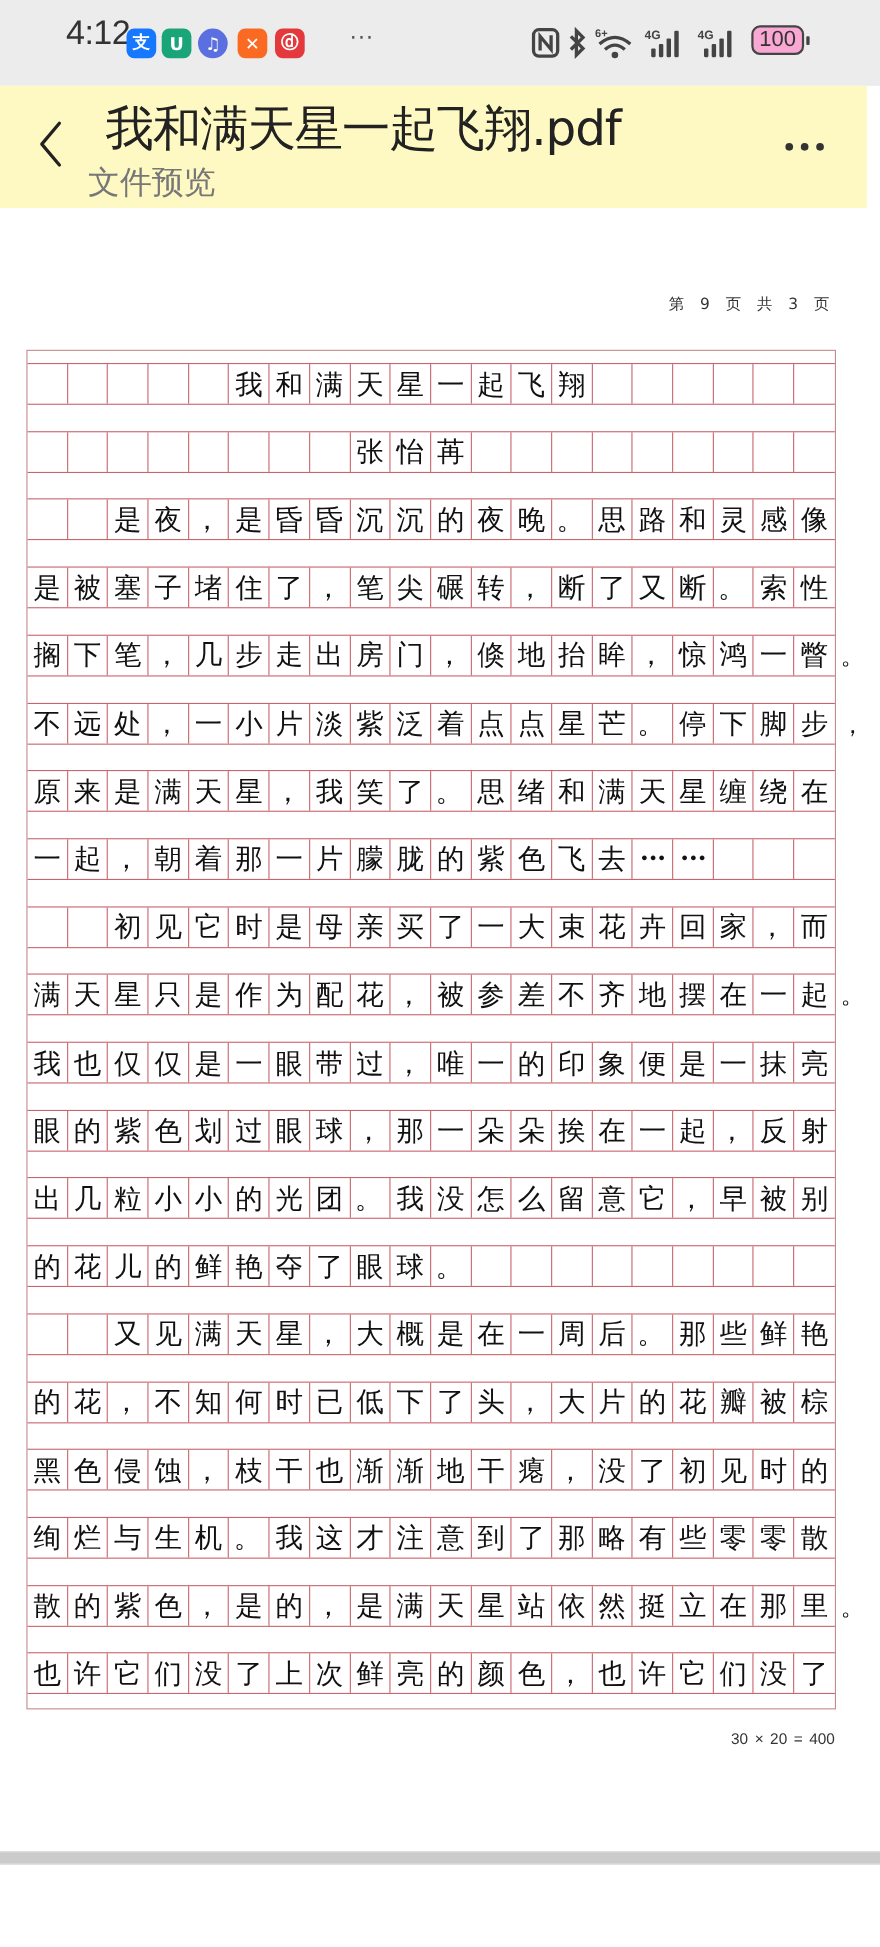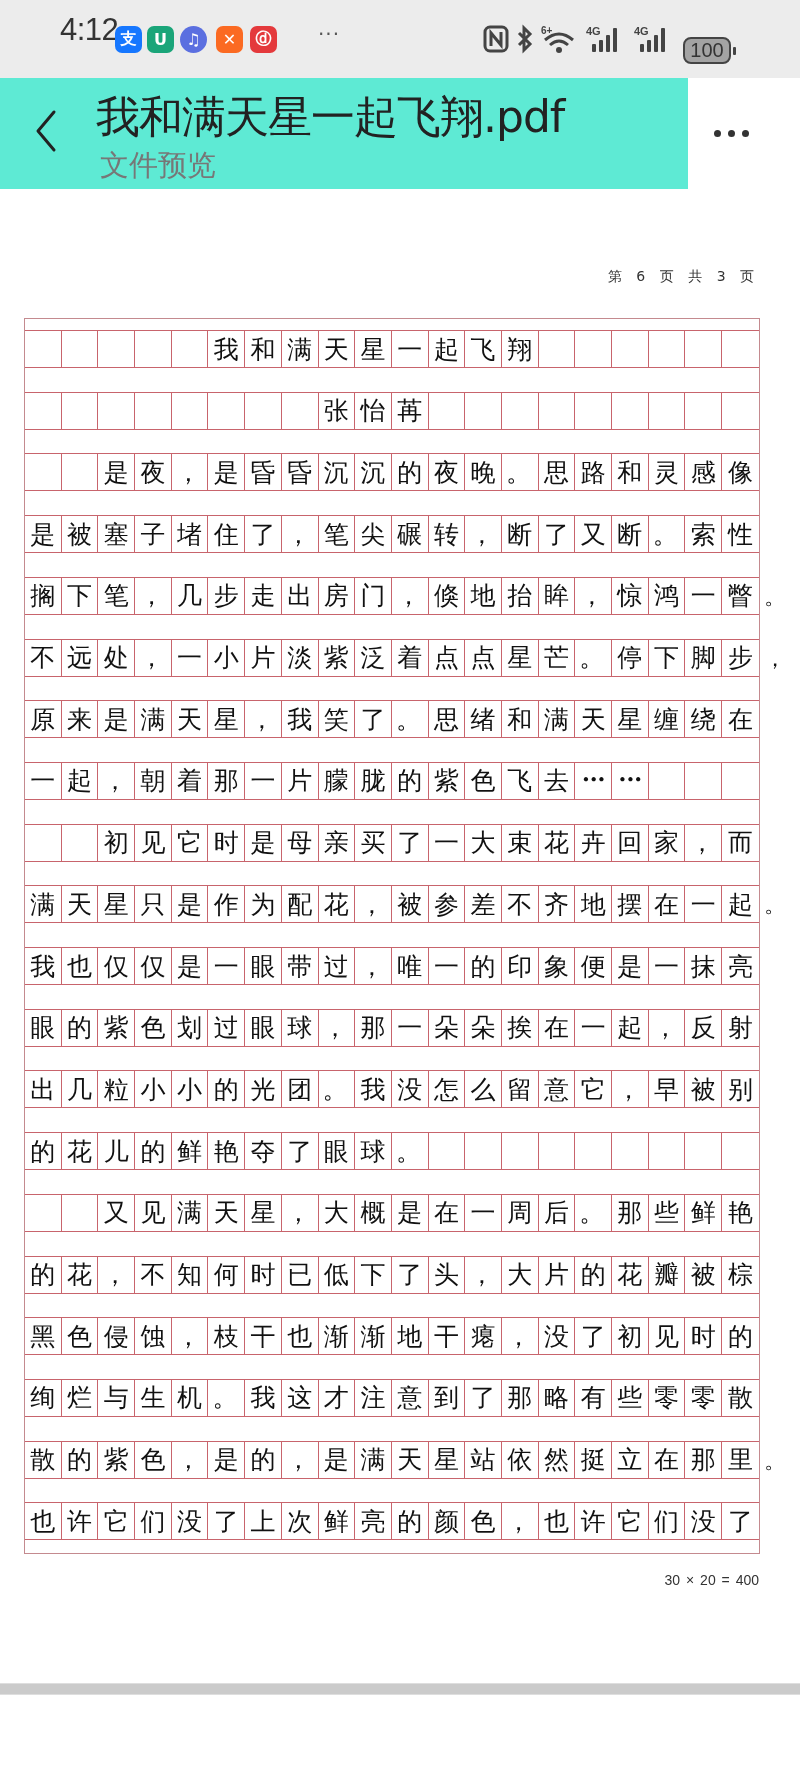--- a/index.html
+++ b/index.html
@@ -5,28 +5,28 @@
   * { box-sizing: border-box; margin: 0; padding: 0; }
   html, body { width: 800px; height: 1770px; background: #ffffff; overflow: hidden; }
   body { font-family: "DejaVu Sans", "Liberation Sans", sans-serif; position: relative; }
 
   
   .status-bar { position: absolute; left: 0; top: 0; width: 800px; height: 78px; background: #ececec; }
   .sb-time { position: absolute; left: 60px; top: 12px; font-size: 31px; color: #333; font-family: "Liberation Sans", sans-serif; letter-spacing: -0.5px; }
   .sb-app { position: absolute; top: 26px; width: 27px; height: 27px; border-radius: 7px; color: #fff; font-size: 16px; font-weight: bold; display: flex; align-items: center; justify-content: center; }
   .sb-more { position: absolute; left: 320px; top: 22px; font-size: 20px; color: #555; letter-spacing: 1px; }
   .sb-right { position: absolute; top: 24px; height: 30px; }
-  .battery { position: absolute; left: 683px; top: 37px; width: 48px; height: 27px; border: 2.5px solid #444; border-radius: 8px; background: #a3a3a3; font-size: 20px; color: #333; display: flex; align-items: center; justify-content: center; font-family: "Liberation Sans", sans-serif; }
+  .battery { position: absolute; left: 683px; top: 23px; width: 48px; height: 27px; border: 2.5px solid #444; border-radius: 8px; background: #f9a8d4; font-size: 20px; color: #333; display: flex; align-items: center; justify-content: center; font-family: "Liberation Sans", sans-serif; }
   .battery::after { content: ""; position: absolute; right: -7px; top: 8px; width: 3px; height: 8px; background: #444; border-radius: 1px; }
 
   
-  .title-bar { position: absolute; left: 0; top: 78px; width: 688px; height: 111px; background: #5eead4; }
+  .title-bar { position: absolute; left: 0; top: 78px; width: 788px; height: 111px; background: #fef9c3; }
   .back-btn { position: absolute; left: 28px; top: 28px; width: 40px; height: 50px; cursor: pointer; }
   .doc-title { position: absolute; left: 96px; top: 10px; font-size: 44px; color: #222; white-space: nowrap; font-family: "DejaVu Sans", sans-serif; letter-spacing: -1px; }
-  .doc-subtitle { position: absolute; left: 100px; top: 68px; font-size: 29px; color: #777; }
+  .doc-subtitle { position: absolute; left: 80px; top: 68px; font-size: 29px; color: #777; }
   .more-btn { position: absolute; left: 706px; top: 40px; width: 50px; height: 30px; display: flex; gap: 7px; align-items: center; justify-content: center; cursor: pointer; }
   .more-btn span { width: 7px; height: 7px; border-radius: 50%; background: #333; display: block; }
 
   
   .page-indicator { position: absolute; right: 41px; top: 268px; font-size: 14px; color: #333; letter-spacing: 5px; }
   .grid-frame { position: absolute; left: 24px; top: 318px; width: 736px; height: 1236px; border: 1px solid #c48a8f; }
   .grid-row { position: absolute; left: 0; width: 734px; height: 38px; display: flex; border-top: 1px solid #c8646c; border-bottom: 1px solid #c8646c; }
   .grid-cell { width: 36.7px; height: 36px; border-right: 1px solid #c8646c; display: flex; align-items: center; justify-content: center; font-family: "DejaVu Serif", "Liberation Serif", serif; font-size: 25px; color: #111; line-height: 1; }
   .grid-cell:last-child { border-right: none; }
   .grid-cell.punct { justify-content: flex-start; padding-left: 4px; }
@@ -95,21 +95,21 @@
   <div class="doc-title">我和满天星一起飞翔.pdf</div>
   <div class="doc-subtitle">文件预览</div>
   <div class="more-btn">
     <span></span>
     <span></span>
     <span></span>
   </div>
 </div>
 
 <div>
-  <div class="page-indicator">第 6 页 共 3 页</div>
+  <div class="page-indicator">第 9 页 共 3 页</div>
   <div class="grid-frame" id="grid">
       <div class="grid-row" style="top: 11px;">
         <div class="grid-cell"></div>
         <div class="grid-cell"></div>
         <div class="grid-cell"></div>
         <div class="grid-cell"></div>
         <div class="grid-cell"></div>
         <div class="grid-cell">我</div>
         <div class="grid-cell">和</div>
         <div class="grid-cell">满</div>

